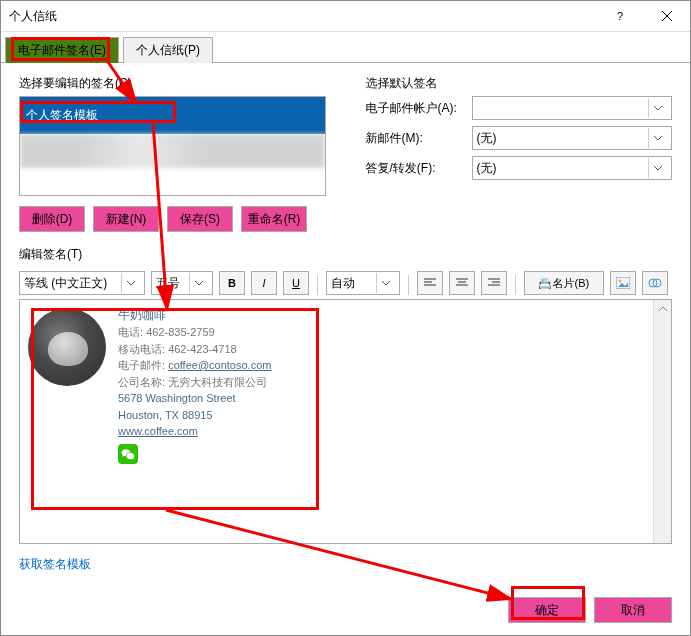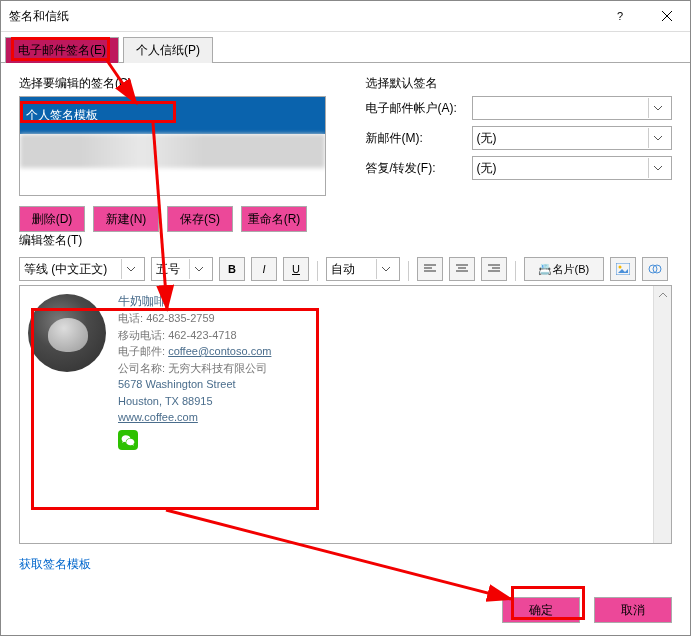--- a/index.html
+++ b/index.html
@@ -4,66 +4,66 @@
 <style>
 html,body{margin:0;padding:0;font-family:"Segoe UI","Microsoft YaHei",sans-serif;font-size:12px;background:#fff;color:#000}
 .window{width:691px;height:636px;border:1px solid #888;box-sizing:border-box;display:flex;flex-direction:column;position:relative}
 .titlebar{height:30px;display:flex;align-items:center;justify-content:space-between;padding:0 0 0 8px;border-bottom:1px solid #ddd}
 .titletext{font-size:12px}
 .winbtns{display:flex}
 .winbtn{width:46px;height:30px;display:flex;align-items:center;justify-content:center}
 .winbtn svg{width:10px;height:10px}
 .tabs{display:flex;border-bottom:1px solid #aaa;margin-top:4px}
 .tab{padding:4px 12px;border:1px solid #aaa;border-bottom:none;margin-left:4px;background:#f0f0f0;position:relative;top:1px}
-.tab.active{background:#be185d}
+.tab.active{background:#4d7c0f}
 .content{padding:12px 18px;flex:1;display:flex;flex-direction:column;overflow:hidden}
 .toprow{display:flex;gap:40px}
 .col{flex:1}
 .label{margin-bottom:4px}
 .siglist{border:1px solid #aaa;height:98px;background:#fff;overflow:hidden}
 .sigitem{padding:10px 6px}
 .sigitem.selected{background:#0a63ad;color:#fff}
 .sigitem.blur{position:relative;background:#fff;color:transparent}
 .sigitem.blur::after{content:"";position:absolute;inset:0;background:linear-gradient(90deg,#d4d4d4 20%,#e8e8e8 40%,#d4d4d4 60%);filter:blur(2px)}
 .btnrow{display:flex;gap:8px;margin-top:10px}
 .btn{border:1px solid #aaa;background:#ec4899;min-width:72px;height:24px;display:inline-flex;align-items:center;justify-content:center}
 .btn.sm{min-width:64px}
 .formrow{display:flex;align-items:center;gap:6px;margin-bottom:6px}
 .formrow .lab{width:100px}
 .select{border:1px solid #aaa;height:22px;flex:1;display:flex;align-items:center;padding:0 4px;background:#fff;position:relative}
 .select .arrow{margin-left:auto;width:18px;height:20px;border-left:1px solid #ccc;display:flex;align-items:center;justify-content:center}
 .arrow svg{width:8px;height:8px}
-.editheader{margin-bottom:4px}
+.editheader{margin-top:14px;margin-bottom:4px}
 .toolbar{display:flex;align-items:flex-end;gap:6px;border:0;padding:4px 0}
 .tbtn{border:1px solid #aaa;background:#f4f4f4;height:22px;min-width:24px;display:inline-flex;align-items:center;justify-content:center;font-size:11px}
 .divider{width:1px;height:20px;background:#ccc;margin:0 2px}
 .editor{border:1px solid #aaa;flex:1;min-height:190px;display:flex;background:#fff;position:relative;overflow:hidden}
 .scrollbar{position:absolute;right:0;top:0;width:17px;height:100%;background:#f0f0f0;border-left:1px solid #ddd}
 .scrollbar .sbtn{height:17px;display:flex;align-items:center;justify-content:center}
 .editor .logo{width:78px;height:78px;border-radius:50%;margin:8px;background:radial-gradient(circle at 40% 35%,#7a7a7a 0%,#4a4a4a 40%,#2d2d2d 100%);position:relative;flex-shrink:0}
 .editor .logo::after{content:"";position:absolute;left:20px;top:24px;width:40px;height:34px;background:radial-gradient(ellipse at 40% 30%,#ddd,#999);border-radius:50% 50% 45% 45%}
 .sigtext{padding:6px 4px;font-size:11px;line-height:1.5;color:#4a6d8c}
 .sigtext .name{color:#4a6d8c;font-size:12px}
 .sigtext .gray{color:#777}
 .sigtext a{color:#4a6d8c;text-decoration:underline}
 .wechat{width:20px;height:20px;background:#2dc100;border-radius:4px;display:inline-flex;align-items:center;justify-content:center;margin-top:4px}
 .wechat svg{width:14px;height:14px;fill:#fff}
 .link{color:#0066cc;margin-top:12px;display:inline-block}
-.footer{display:flex;justify-content:flex-end;gap:14px;padding:12px 18px}
+.footer{display:flex;justify-content:flex-end;gap:8px;padding:12px 18px}
 .footer .btn{min-width:76px}
 
 .ann{position:absolute;border:3px solid #f20000;pointer-events:none;z-index:50;box-sizing:border-box}
 .arrowline{position:absolute;z-index:49;pointer-events:none}
 </style>
 </head>
 <body>
 
 <div class="window">
   <div class="titlebar">
-    <span class="titletext">签名和信纸</span>
+    <span class="titletext">个人信纸</span>
     <div class="winbtns">
       <div class="winbtn">
           <svg viewBox="0 0 10 10">
             <text x="1" y="9" font-size="11">?</text>
           </svg>
         </div>
       <div class="winbtn">
           <svg viewBox="0 0 10 10">
             <line x1="0" y1="0" x2="10" y2="10" stroke="#000"></line>
             <line x1="10" y1="0" x2="0" y2="10" stroke="#000"></line>

